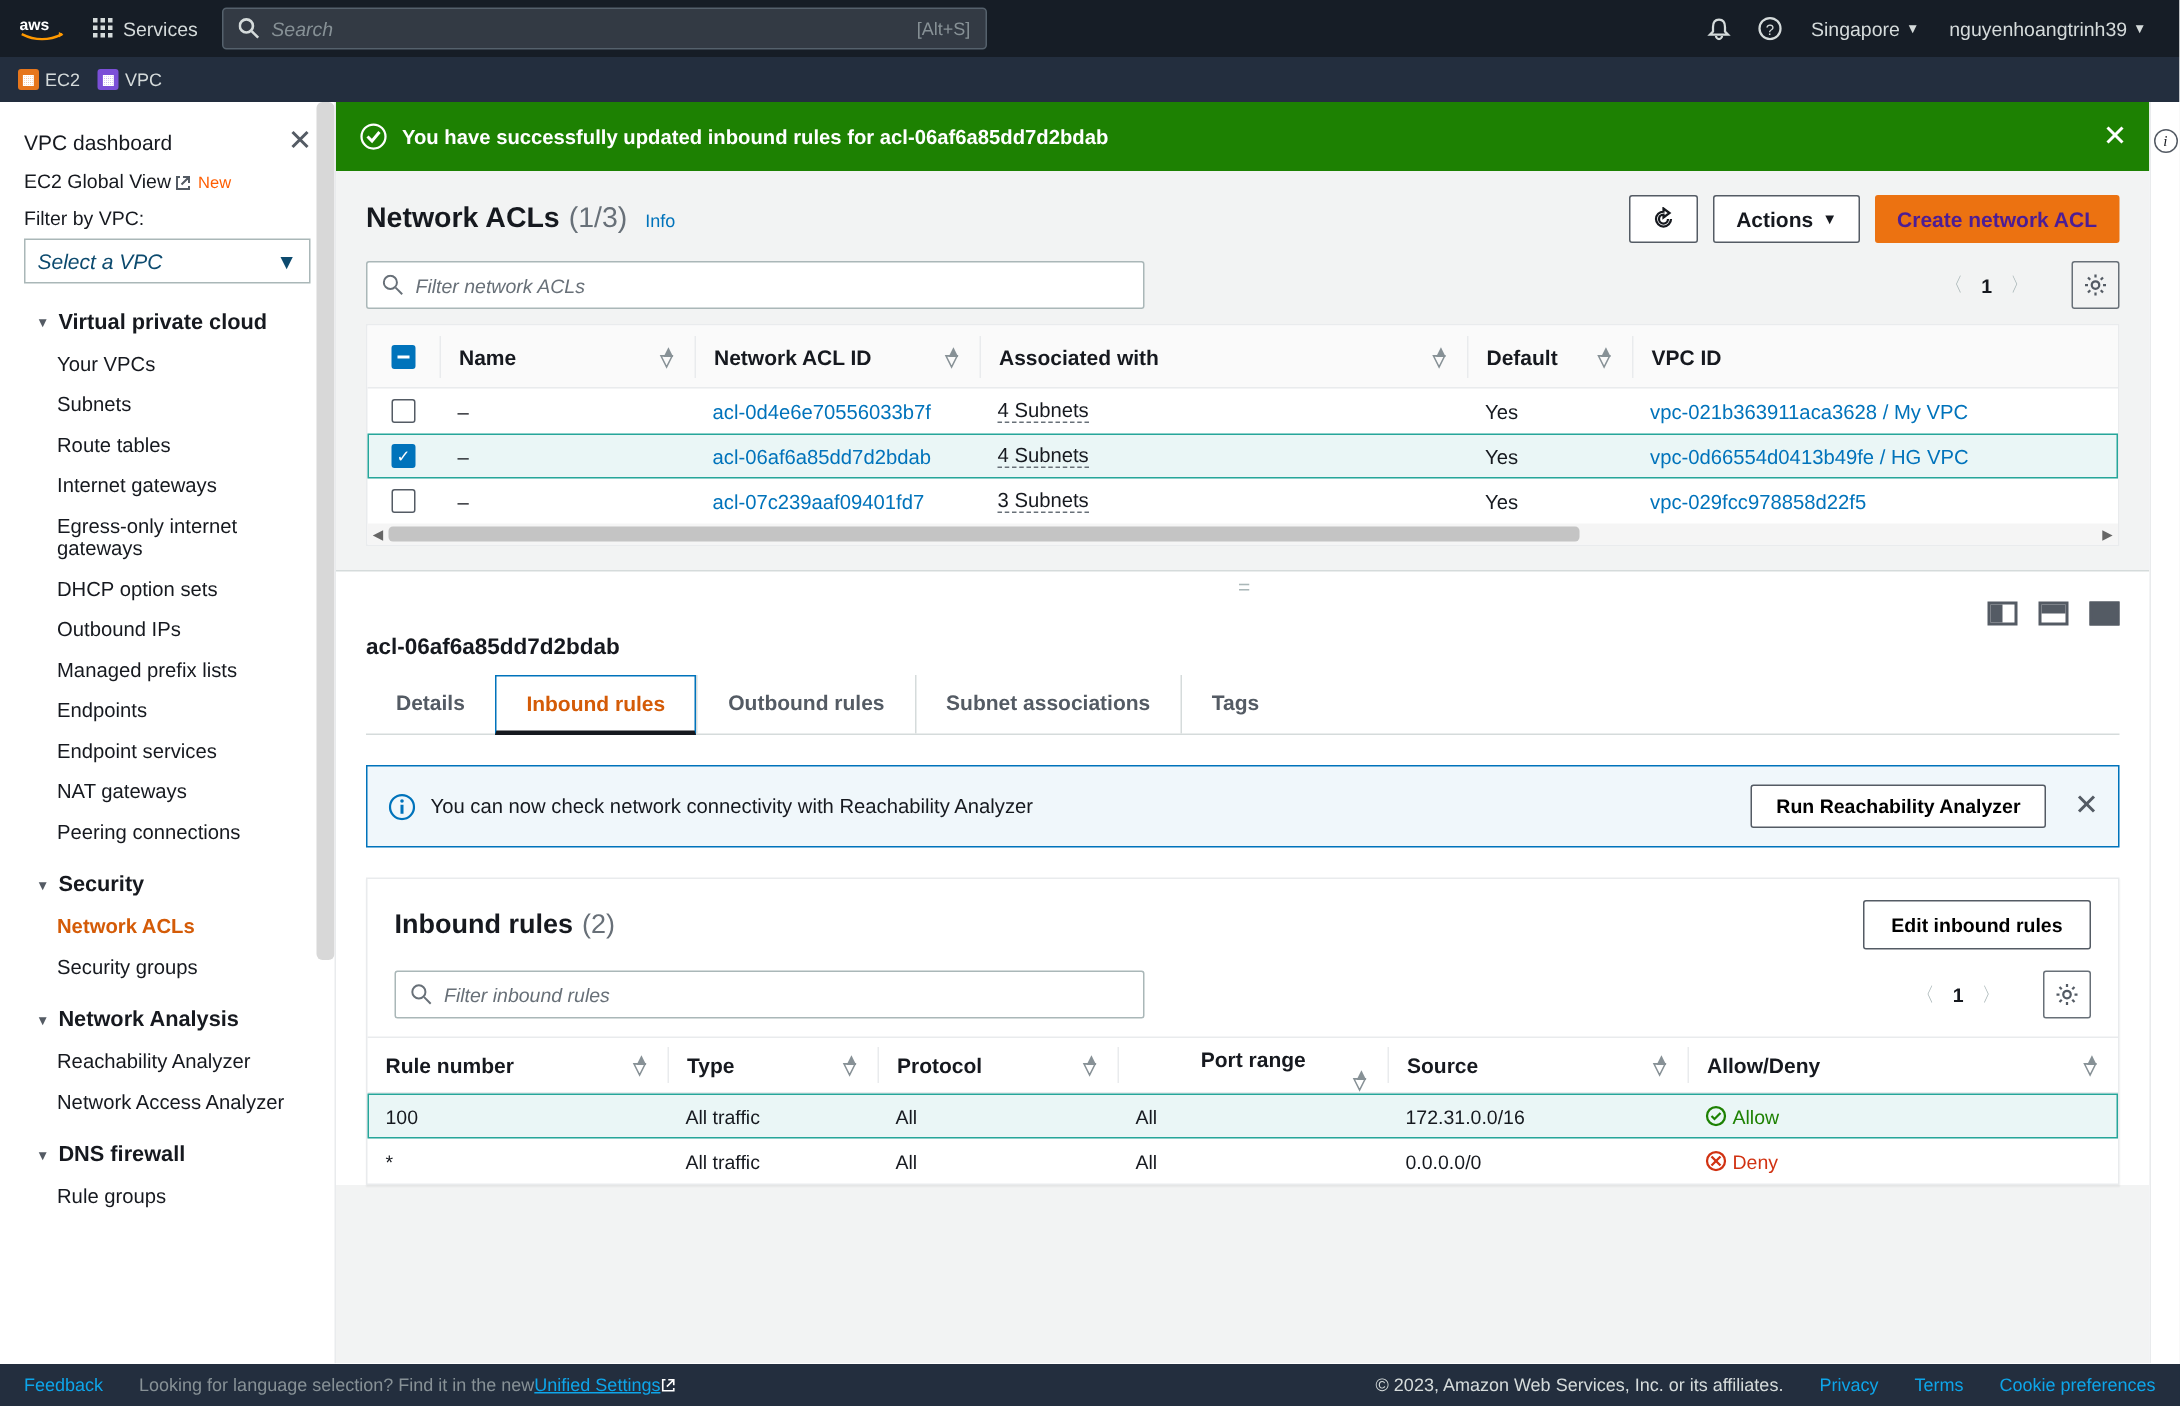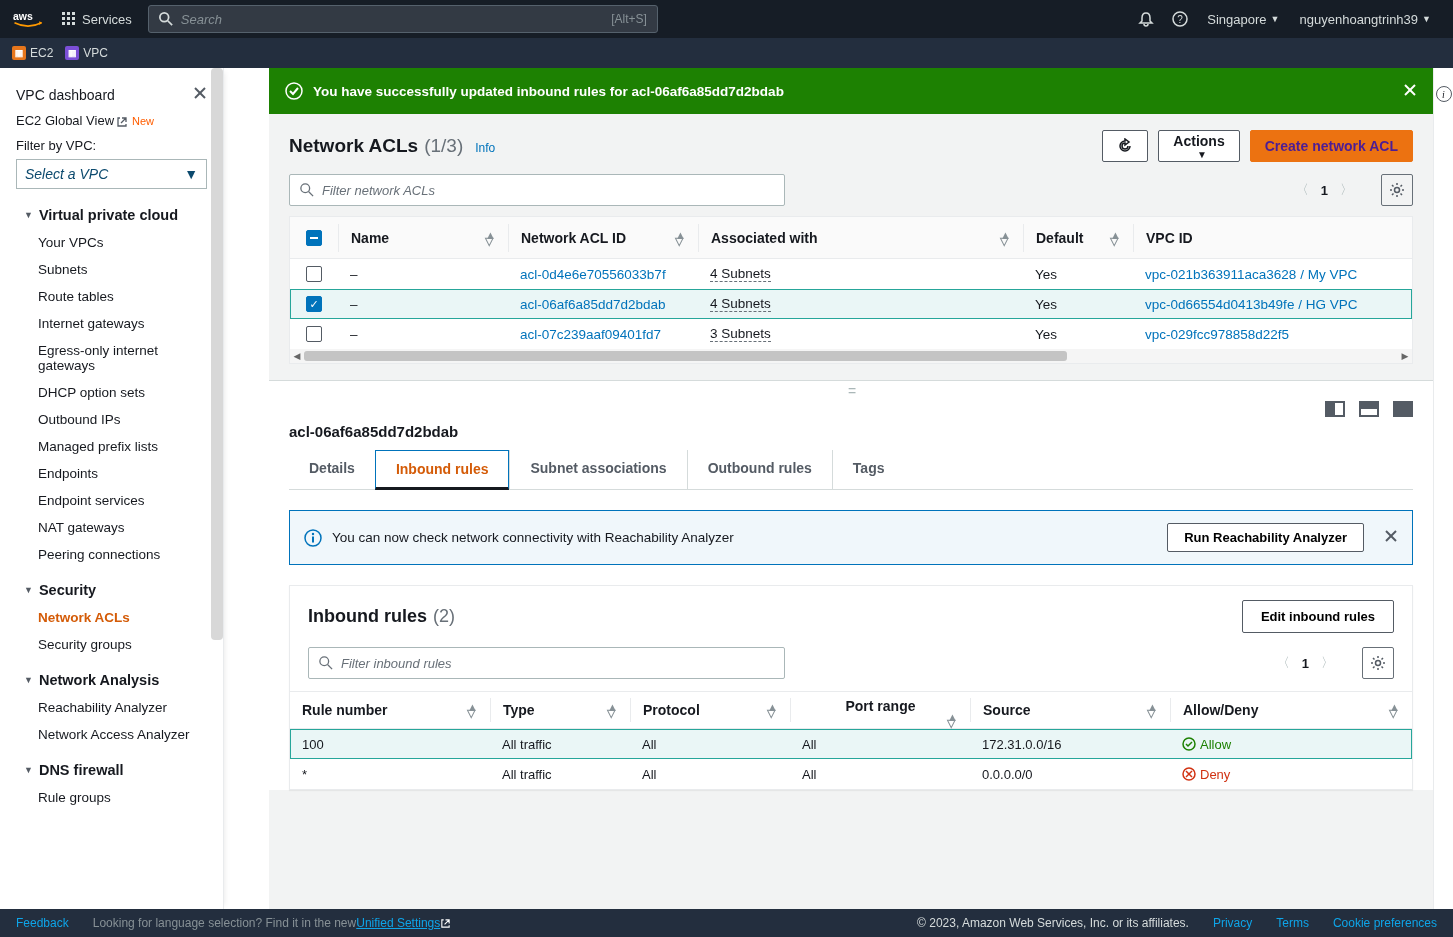--- a/index.html
+++ b/index.html
@@ -33,32 +33,32 @@
 .sidebar-row.ec2 .ext { color: #545b64; margin-left: 2px; }
 .sidebar-row.ec2 .new { color: #ff5d00; font-size: 11px; margin-left: 4px; }
 .sidebar-filter-label { font-size: 13px; color: #16191f; margin-bottom: 6px; }
 .sidebar-select { border: 1px solid #aab7b8; height: 30px; display: flex; align-items: center; justify-content: space-between; padding: 0 8px; font-style: italic; color: #0c4a6e; cursor: pointer; }
 .sidebar-section { padding: 10px 24px 4px; }
 .sidebar-section-title { font-weight: bold; font-size: 14.5px; color: #16191f; display: flex; align-items: center; cursor: pointer; margin-bottom: 6px; }
 .sidebar-section-title::before { content: "▼"; font-size: 9px; margin-right: 6px; color: #545b64; }
 .sidebar-link { display: block; padding: 6px 0 6px 14px; color: #16191f; text-decoration: none; font-size: 13.5px; cursor: pointer; }
 .sidebar-link.active { color: #d45b07; font-weight: bold; }
 .main-area { flex: 1; display: flex; position: relative; overflow: hidden; }
-.main-content { flex: 1; overflow-y: auto; background: #f2f3f3; margin-left: 45px; }
+.main-content { flex: 1; overflow-y: auto; background: #f2f3f3; }
 .success-banner { background: #1d8102; color: #fff; height: 46px; display: flex; align-items: center; padding: 0 16px; }
 .success-banner svg.check { margin-right: 10px; flex-shrink: 0; }
 .success-banner .msg { flex: 1; font-size: 13.5px; font-weight: 600; }
 .success-banner .close { cursor: pointer; }
 .content-pad { padding: 16px 20px; }
 .hdr-row { display: flex; align-items: center; margin-bottom: 12px; }
 .hdr-title { font-size: 19px; font-weight: bold; display: flex; align-items: baseline; gap: 6px; }
 .hdr-title .count { color: #687078; font-weight: normal; }
 .hdr-title .info { color: #0073bb; font-size: 12px; font-weight: normal; margin-left: 6px; cursor: pointer; }
 .hdr-spacer { flex: 1; }
-.icon-btn { border: 1px solid #545b64; background: #fff; height: 32px; min-width: 40px; border-radius: 2px; display: flex; align-items: center; justify-content: center; cursor: pointer; padding: 0 14px; font-size: 14px; font-weight: bold; color: #16191f; margin-left: 10px; flex-direction: column; }
+.icon-btn { border: 1px solid #545b64; background: #fff; height: 32px; min-width: 40px; border-radius: 2px; display: flex; align-items: center; justify-content: center; cursor: pointer; padding: 0 14px; font-size: 14px; font-weight: bold; color: #16191f; margin-left: 10px; }
 .icon-btn.primary { background: #ec7211; border-color: #ec7211; color: #4c1d95; }
 .icon-btn .caret { margin-left: 6px; font-size: 10px; }
 .filter-row { display: flex; align-items: center; gap: 16px; margin-bottom: 10px; }
 .filter-input { flex: 1; max-width: 680px; height: 32px; border: 1px solid #aab7b8; background: #fff; border-radius: 2px; display: flex; align-items: center; padding: 0 10px; color: #687078; font-style: italic; }
 .filter-input svg { margin-right: 8px; }
 .pager { display: flex; align-items: center; gap: 8px; color: #687078; }
 .pager .n { color: #16191f; font-weight: bold; }
 .pager .nav { color: #aab7b8; cursor: pointer; padding: 0 4px; }
 .gear-btn { width: 32px; height: 32px; display: flex; align-items: center; justify-content: center; border: 1px solid #687078; border-radius: 2px; cursor: pointer; margin-left: 8px; }
 .table { width: 100%; background: #fff; border: 1px solid #e9ebed; border-radius: 0; }
@@ -401,22 +401,22 @@
         <div class="split-handle"></div>
         <div class="detail-bar">
           <div class="view-icon v1"></div>
           <div class="view-icon v2"></div>
           <div class="view-icon v3"></div>
         </div>
         <div class="detail-title">acl-06af6a85dd7d2bdab</div>
         <div class="tabs">
           <div class="tab">Details</div>
           <div class="tab active">Inbound rules</div>
+          <div class="tab">Outbound rules</div>
           <div class="tab">Subnet associations</div>
-          <div class="tab">Outbound rules</div>
           <div class="tab">Tags</div>
         </div>
 
         <div class="info-banner">
           <svg class="i" width="18" height="18" viewBox="0 0 18 18">
               <circle cx="9" cy="9" r="8" stroke="#0073bb" stroke-width="1.5" fill="none"></circle>
               <circle cx="9" cy="5" r="1.2" fill="#0073bb"></circle>
               <rect x="8" y="7.5" width="2" height="6" fill="#0073bb"></rect>
             </svg>
           <span class="txt">You can now check network connectivity with Reachability Analyzer</span>

